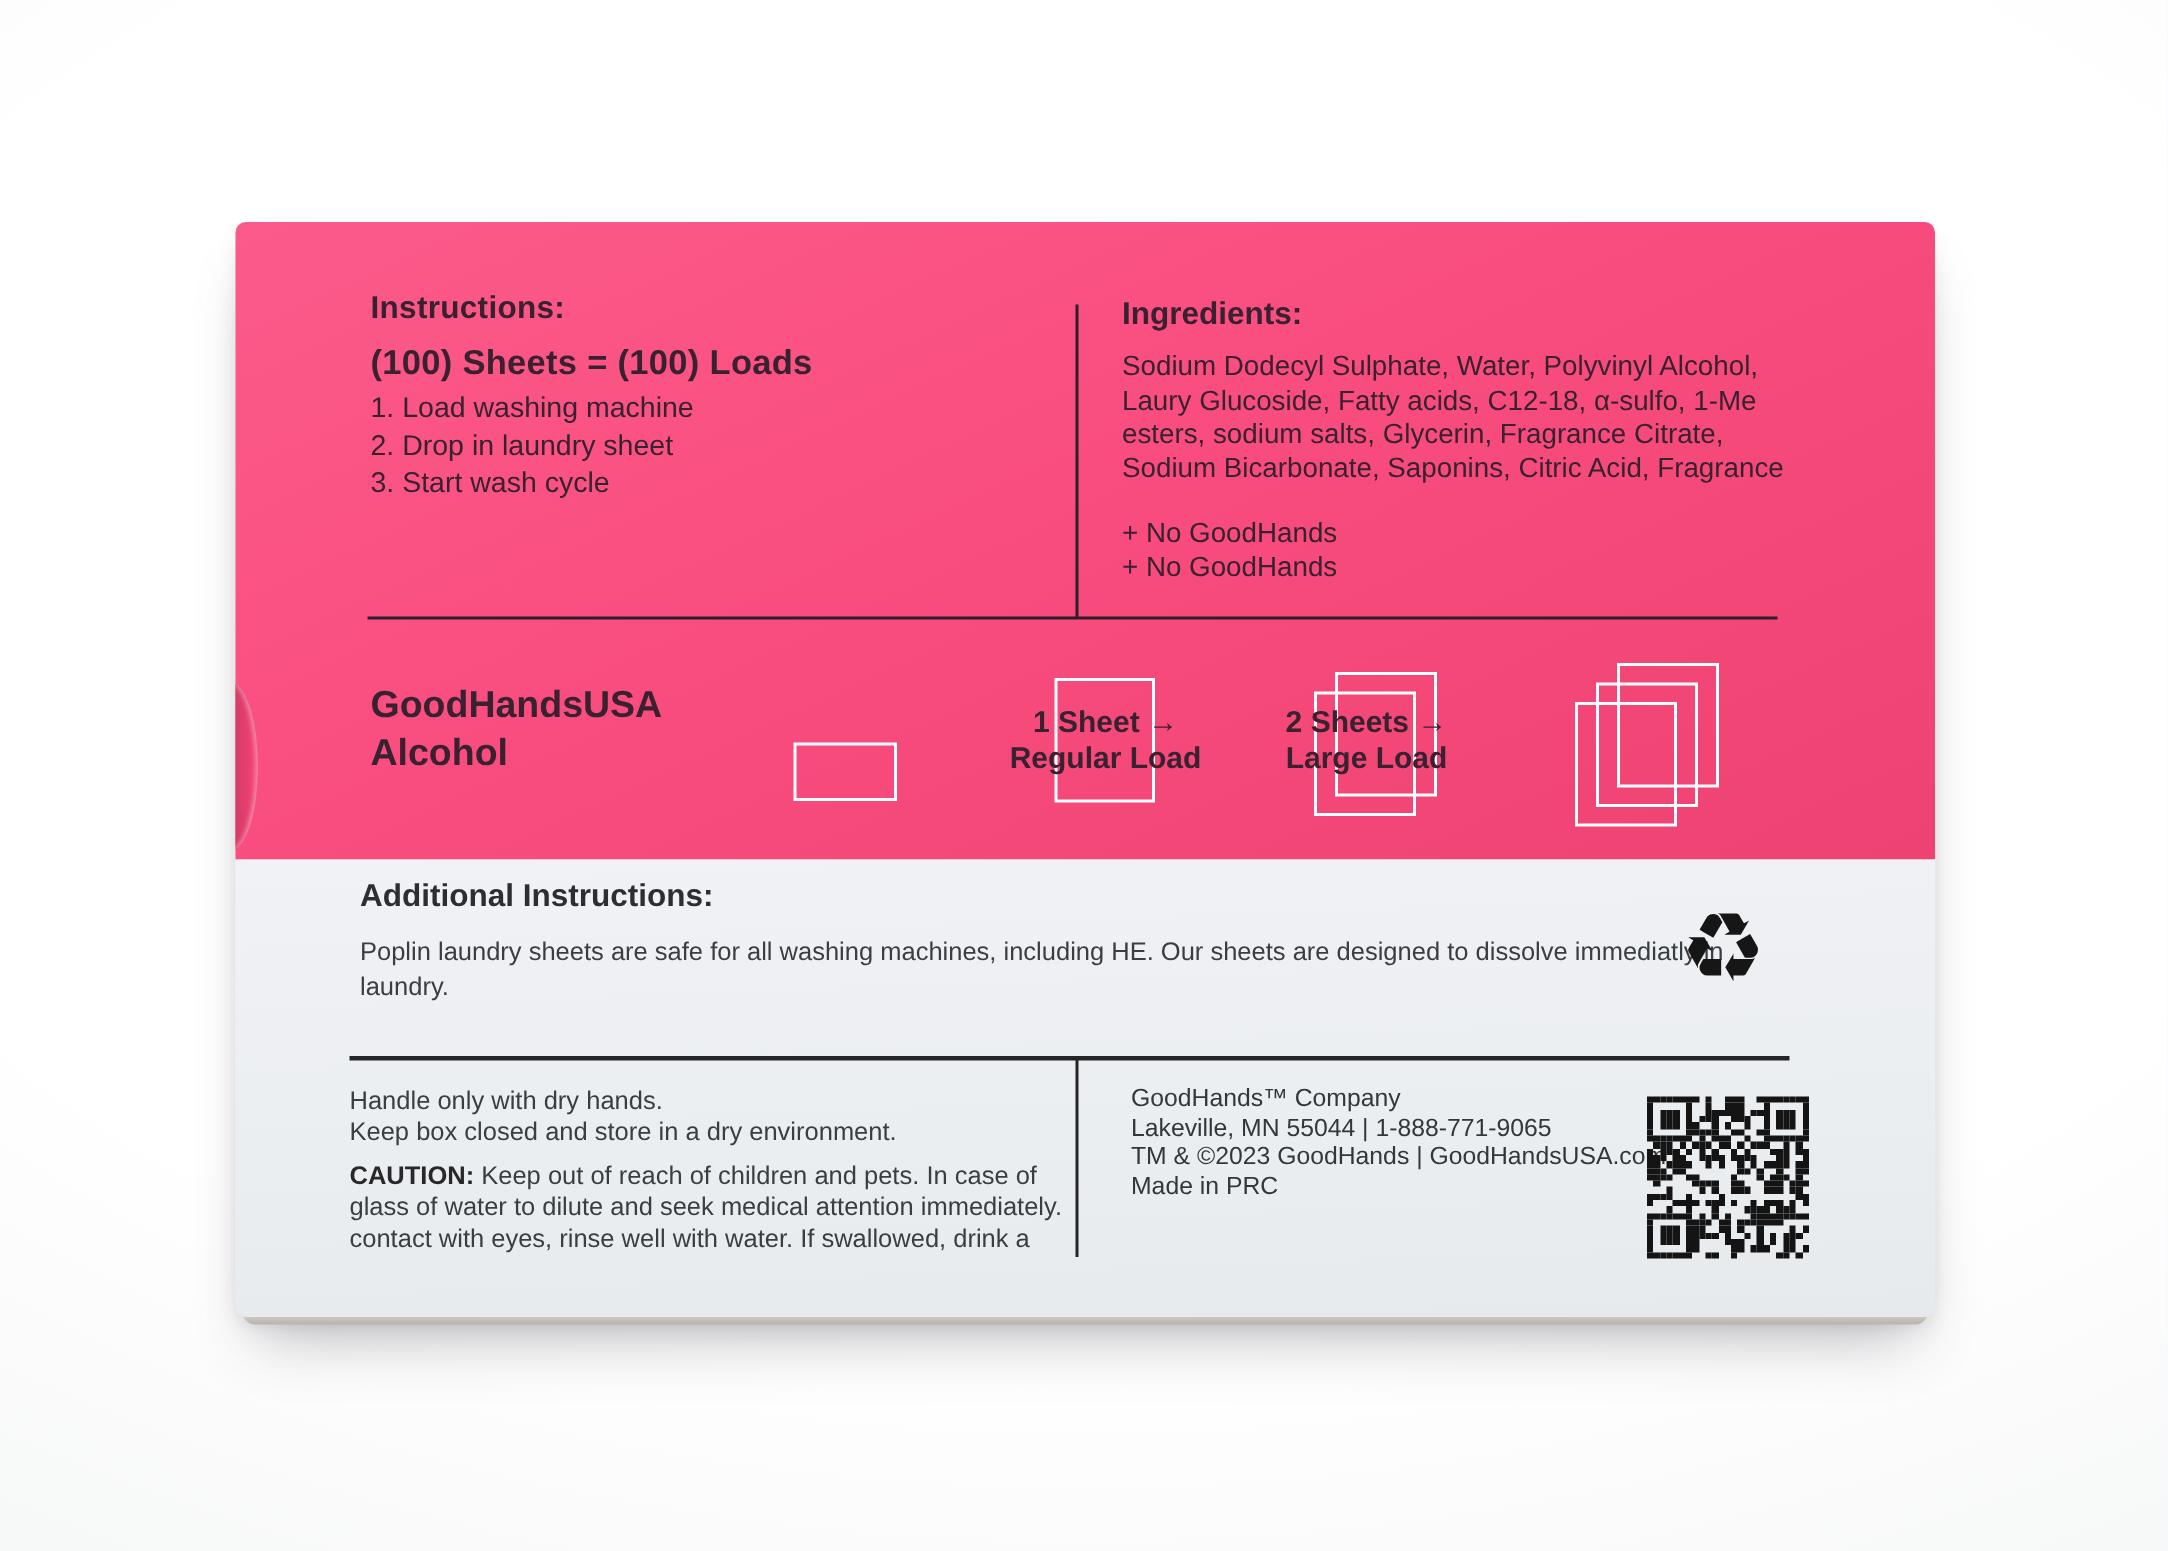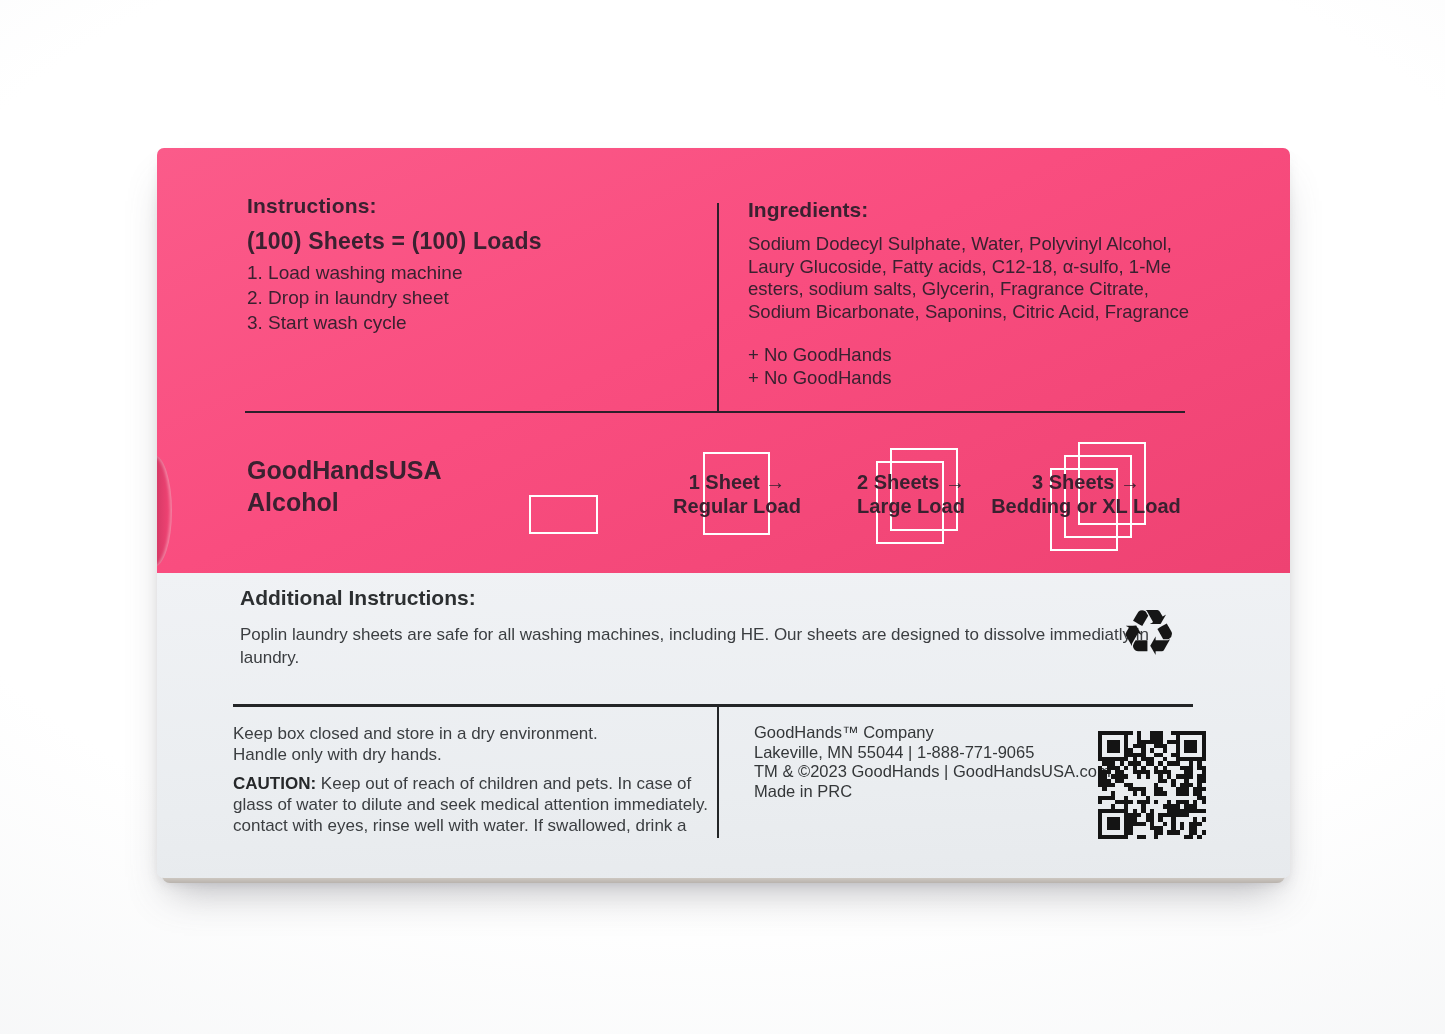--- a/index.html
+++ b/index.html
@@ -150,42 +150,38 @@
       <div class="labels">
         <div>2 Sheets →</div>
         <div>Large Load</div>
       </div>
     </div>
 
     <div class="dosage-item di-4">
       <div class="sheet-rect r1"></div>
       <div class="sheet-rect r2"></div>
       <div class="sheet-rect r3"></div>
-      <div class="labels">
-        <div>3 Sheets →</div>
-        <div>Bedding or XL Load</div>
-      </div>
     </div>
   </div>
 
   <div class="white-panel">
     <div class="add-heading">Additional Instructions:</div>
     <div class="add-body">
       <div>Poplin laundry sheets are safe for all washing machines, including HE. Our sheets are designed to dissolve immediatly in</div>
       <div>laundry.</div>
     </div>
 
     <div class="recycle-icon">♻</div>
 
     <div class="h-divider-white"></div>
     <div class="v-divider-bottom"></div>
 
     <div class="storage">
+      <div>Handle only with dry hands.</div>
       <div>Keep box closed and store in a dry environment.</div>
-      <div>Handle only with dry hands.</div>
     </div>
 
     <div class="caution">
       <div><b>CAUTION:</b><span> Keep out of reach of children and pets. In case of</span></div>
       <div>glass of water to dilute and seek medical attention immediately.</div>
       <div>contact with eyes, rinse well with water. If swallowed, drink a</div>
     </div>
 
     <div class="company">
       <div>GoodHands™ Company</div>

